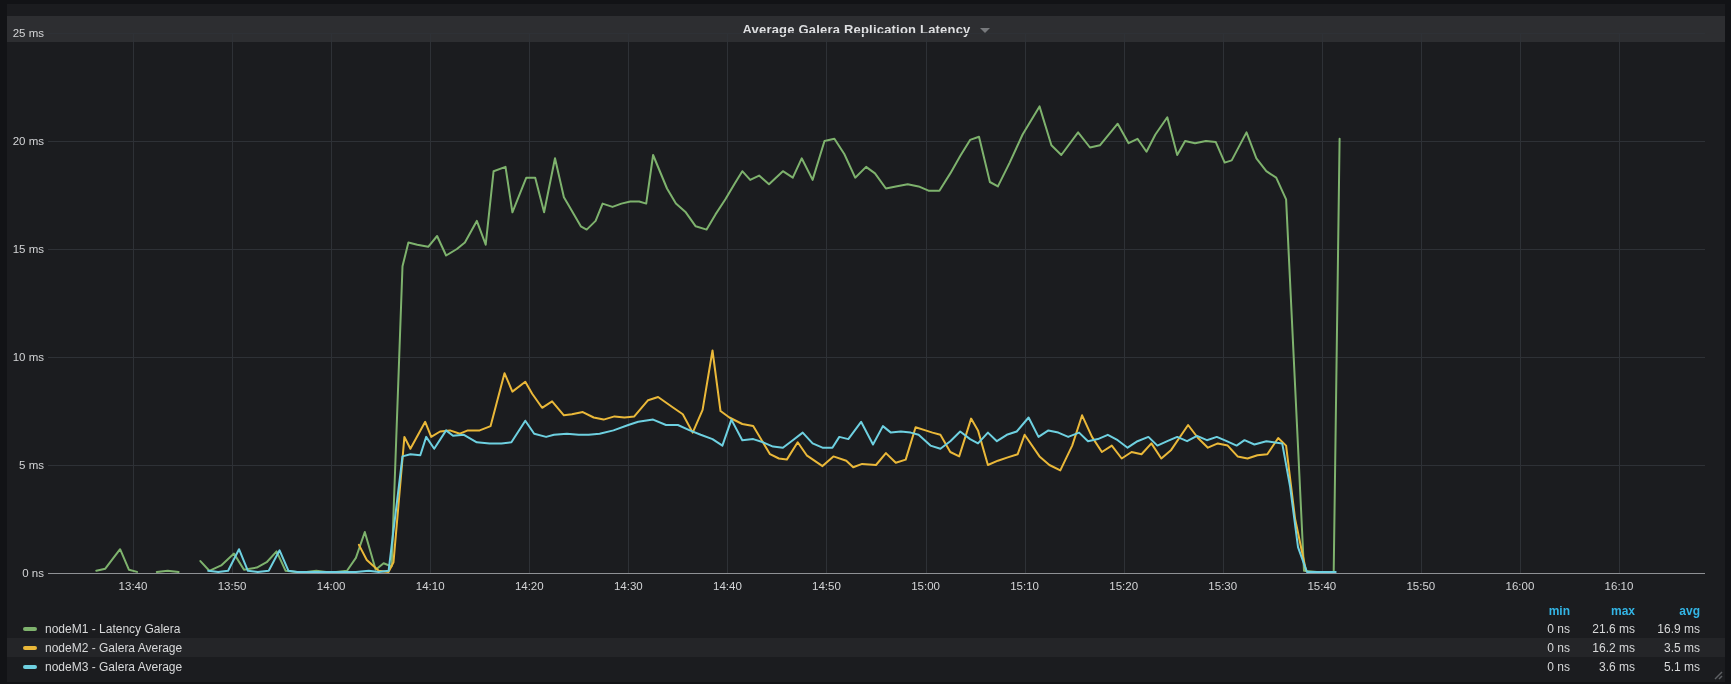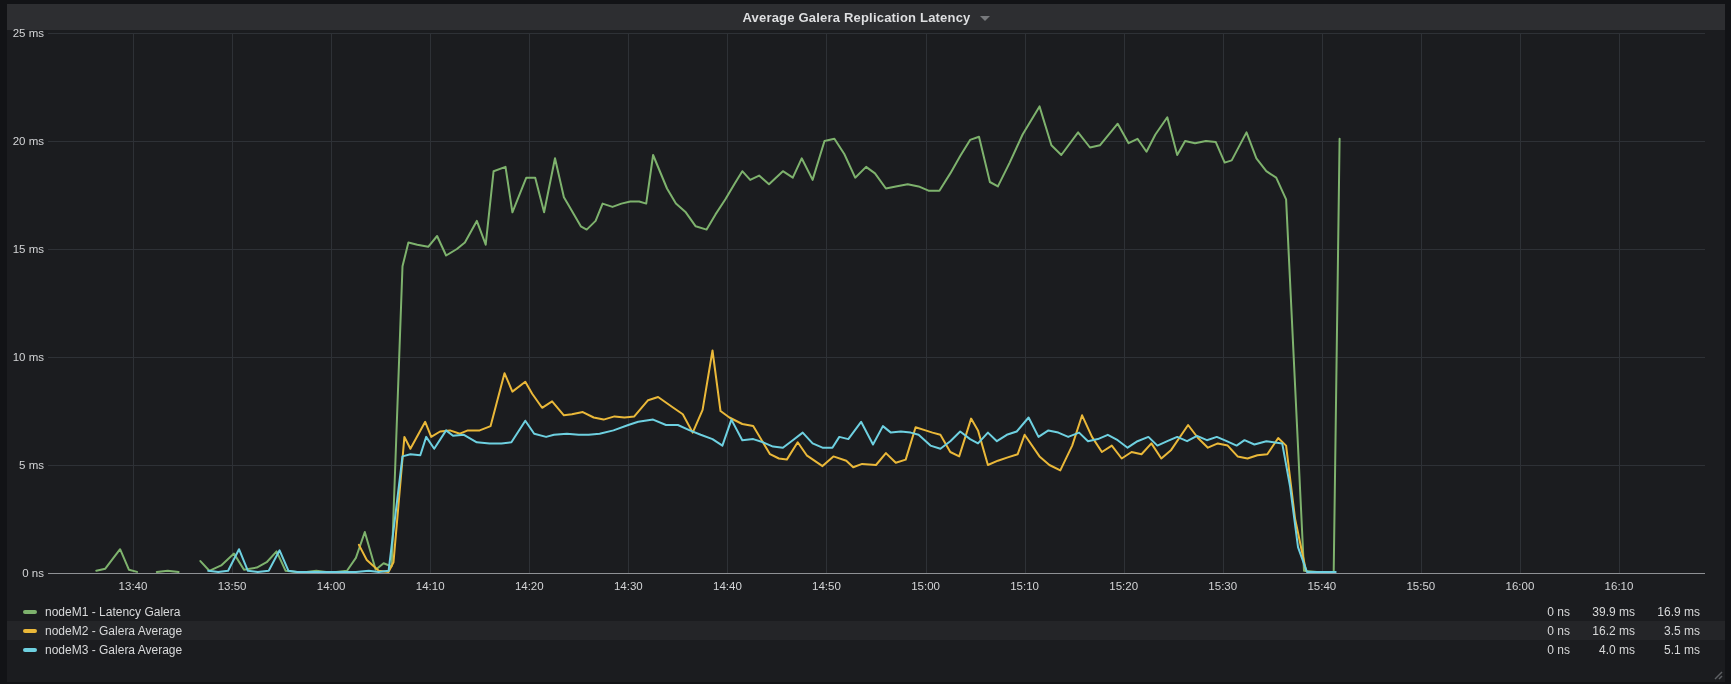--- a/index.html
+++ b/index.html
@@ -8,21 +8,21 @@
     background:#121316;
     font-family:"Liberation Sans", sans-serif;
     overflow:hidden;position:relative;
     -webkit-font-smoothing:antialiased;
   }
   .panel{
     position:absolute;left:7px;top:4px;width:1718px;height:678px;
     background:#1b1c1f;
   }
   .titlebar{
-    position:absolute;left:0;top:0;width:100%;height:26px;
+    position:absolute;left:0;top:12px;width:100%;height:26px;
     background:#2d2e31;
     display:flex;align-items:center;justify-content:center;gap:9px;
     cursor:pointer;
   }
   .title{
     color:#dedfe1;font-size:13px;font-weight:700;letter-spacing:.2px;
   }
   .caret{
     width:0;height:0;
     border-left:5px solid transparent;border-right:5px solid transparent;
@@ -111,45 +111,51 @@
         <text x="37" y="249" text-anchor="end">15 ms</text>
         <text x="37" y="141" text-anchor="end">20 ms</text>
         <text x="37" y="33" text-anchor="end">25 ms</text>
       </g>
       <path d="M89.3 566.8L98.3 564.7L113.1 545.2L122.0 565.8L130.0 567.9M149.8 567.9L160.7 566.8L171.6 567.9M193.4 557.1L202.3 566.8L214.2 561.4L227.0 549.6L237.0 565.8L249.8 563.6L259.7 558.2L269.6 547.4L278.6 566.8L289.5 567.9L299.4 567.9L309.3 566.8L319.2 567.9L329.1 567.9L340.0 566.8L348.9 553.9L357.8 528.0L368.7 565.8L376.6 559.3L384.6 562.5L395.5 262.3L401.4 238.5L410.3 240.7L421.2 242.8L430.1 232.0L439.1 251.5L449.9 245.0L457.9 238.5L469.8 216.9L478.7 240.7L486.6 167.2L498.5 162.9L505.4 208.3L519.3 173.7L528.2 173.7L537.1 208.3L548.0 154.3L556.9 193.2L561.9 201.8L573.8 222.3L579.7 225.6L588.6 216.9L595.6 199.6L605.5 202.9L614.4 199.6L623.3 197.5L632.2 197.5L639.2 199.6L646.1 151.0L660.0 184.5L668.9 199.6L678.8 208.3L688.7 222.3L699.6 225.6L708.5 210.4L718.4 195.3L727.3 180.2L735.3 167.2L743.2 175.9L752.1 171.6L762.0 180.2L775.9 167.2L785.8 173.7L794.7 154.3L805.6 175.9L817.5 137.0L827.4 134.8L837.3 150.0L848.2 173.7L859.1 162.9L868.0 169.4L878.9 184.5L888.8 182.4L900.7 180.2L911.6 182.4L921.5 186.7L932.4 186.7L943.3 169.4L953.2 152.1L963.1 135.9L972.0 132.7L982.9 178.0L990.9 182.4L1002.7 158.6L1015.6 130.5L1032.5 102.4L1044.4 141.3L1054.3 151.0L1071.1 128.4L1083.0 143.5L1092.9 141.3L1110.7 119.7L1121.6 139.2L1130.5 134.8L1139.5 147.8L1148.4 130.5L1160.3 113.2L1170.2 151.0L1178.1 137.0L1188.0 139.2L1198.9 137.0L1208.8 138.1L1217.7 158.6L1224.7 156.4L1239.5 128.4L1249.4 154.3L1259.3 167.2L1269.2 173.7L1279.1 195.3L1297.0 566.8L1309.9 567.9L1326.7 567.9L1332.6 134.8" fill="none" stroke="#7EB26D" stroke-width="2" stroke-linejoin="round" stroke-linecap="round"></path>
       <path d="M351.9 540.9L359.8 556.0L371.7 566.8L381.6 567.9L386.5 558.2L397.4 432.9L403.4 444.8L418.2 417.8L424.2 432.9L433.1 427.5L443.0 426.4L452.9 429.7L460.8 426.4L472.7 426.4L483.6 422.1L497.5 369.2L505.4 387.6L518.3 377.8L525.2 389.7L535.1 403.8L545.1 397.3L556.9 411.3L564.9 410.2L575.8 408.1L586.7 413.5L596.6 415.6L607.5 412.4L617.4 413.5L627.3 412.4L641.1 396.2L651.1 393.0L664.9 402.7L675.8 410.2L685.7 428.6L695.6 405.9L705.5 346.5L713.5 407.0L722.4 413.5L735.3 420.0L746.2 422.1L763.0 450.2L771.9 454.5L779.8 455.6L790.7 438.3L799.7 451.3L815.5 462.1L826.4 452.4L839.3 456.7L846.2 463.2L855.1 459.9L869.0 461.0L878.9 449.1L888.8 458.8L898.7 455.6L908.6 423.2L918.5 426.4L925.5 428.6L933.4 430.8L943.3 448.0L952.2 452.4L964.1 414.6L971.0 426.4L980.9 461.0L990.9 456.7L1000.8 453.4L1010.7 450.2L1017.6 430.8L1032.5 452.4L1042.4 461.0L1053.3 466.4L1065.2 441.6L1075.1 411.3L1085.0 432.9L1094.9 448.0L1104.8 441.6L1114.7 454.5L1124.6 448.0L1134.5 450.2L1144.4 439.4L1154.3 454.5L1164.2 445.9L1181.1 421.0L1191.0 434.0L1200.9 443.7L1210.8 439.4L1220.7 441.6L1230.6 452.4L1240.5 454.5L1250.4 451.3L1260.3 450.2L1271.2 434.0L1279.1 441.6L1288.1 515.0L1299.0 566.8" fill="none" stroke="#EAB839" stroke-width="2" stroke-linejoin="round" stroke-linecap="round"></path>
       <path d="M201.3 566.8L211.2 567.9L221.1 566.8L232.0 545.2L240.9 566.8L250.8 567.9L261.7 566.8L272.6 546.3L281.5 566.8L290.5 567.9L304.3 567.9L319.2 567.9L334.0 567.9L348.9 567.9L361.8 566.8L371.7 567.9L381.6 566.8L395.5 452.4L403.4 450.2L413.3 451.3L419.2 432.9L427.2 444.8L439.1 426.4L446.0 431.8L456.9 430.8L469.8 438.3L482.6 439.4L494.5 439.4L504.4 438.3L518.3 416.7L527.2 429.7L539.1 432.9L547.0 430.8L559.9 429.7L571.8 430.8L581.7 430.8L592.6 429.7L606.5 426.4L621.3 421.0L631.2 417.8L646.1 415.6L659.0 421.0L670.9 421.0L682.8 426.4L693.7 430.8L705.5 435.1L715.4 441.6L724.4 415.6L735.3 436.2L746.2 435.1L756.1 438.3L766.0 442.6L775.9 443.7L785.8 436.2L795.7 428.6L805.6 439.4L815.5 443.7L825.4 443.7L832.3 432.9L841.3 435.1L854.1 417.8L866.0 440.5L875.9 422.1L883.9 428.6L893.8 427.5L903.7 428.6L911.6 430.8L923.5 441.6L933.4 444.8L943.3 437.2L953.2 427.5L963.1 435.1L971.0 439.4L980.9 428.6L989.9 437.2L999.8 430.8L1009.7 427.5L1021.6 413.5L1031.5 432.9L1041.4 426.4L1051.3 428.6L1061.2 432.9L1072.1 428.6L1081.0 437.2L1090.9 435.1L1100.8 430.8L1110.7 436.2L1120.6 443.7L1130.5 437.2L1141.4 432.9L1150.4 441.6L1160.3 437.2L1170.2 432.9L1180.1 437.2L1190.0 431.8L1199.9 436.2L1209.8 432.9L1219.7 437.2L1229.6 441.6L1237.5 436.2L1247.4 440.5L1259.3 437.2L1275.2 439.4L1283.1 482.6L1291.0 543.1L1299.9 567.9L1314.8 567.9L1328.7 567.9" fill="none" stroke="#6ED0E0" stroke-width="2" stroke-linejoin="round" stroke-linecap="round"></path>
     </svg>
 
   <div class="legend">
+    <div class="lg-row header">
+      <span class="lg-spacer"></span>
+      <span class="lg-col hdr">min</span>
+      <span class="lg-col hdr">max</span>
+      <span class="lg-col hdr">avg</span>
+    </div>
 
     <div class="lg-row">
       <span class="swatch" id="sw0" style="background: rgb(126, 178, 109);"></span>
       <span class="lg-label">nodeM1 - Latency Galera</span>
       <span class="lg-spacer"></span>
       <span class="lg-col">0 ns</span>
-      <span class="lg-col">39.9 ms</span>
+      <span class="lg-col">21.6 ms</span>
       <span class="lg-col">16.9 ms</span>
     </div>
 
     <div class="lg-row stripe">
       <span class="swatch" id="sw1" style="background: rgb(234, 184, 57);"></span>
       <span class="lg-label">nodeM2 - Galera Average</span>
       <span class="lg-spacer"></span>
       <span class="lg-col">0 ns</span>
       <span class="lg-col">16.2 ms</span>
       <span class="lg-col">3.5 ms</span>
     </div>
 
     <div class="lg-row">
       <span class="swatch" id="sw2" style="background: rgb(110, 208, 224);"></span>
       <span class="lg-label">nodeM3 - Galera Average</span>
       <span class="lg-spacer"></span>
       <span class="lg-col">0 ns</span>
-      <span class="lg-col">4.0 ms</span>
+      <span class="lg-col">3.6 ms</span>
       <span class="lg-col">5.1 ms</span>
     </div>
   </div>
 
   <svg class="resize-handle" viewBox="0 0 11 11">
     <path d="M10.5 1 L10.5 10.5 L1 10.5" fill="none" stroke="none"></path>
     <line x1="3" y1="10" x2="10" y2="3" stroke="#5e6064" stroke-width="1.4"></line>
     <line x1="7" y1="10" x2="10" y2="7" stroke="#5e6064" stroke-width="1.4"></line>
   </svg>
 </div>

